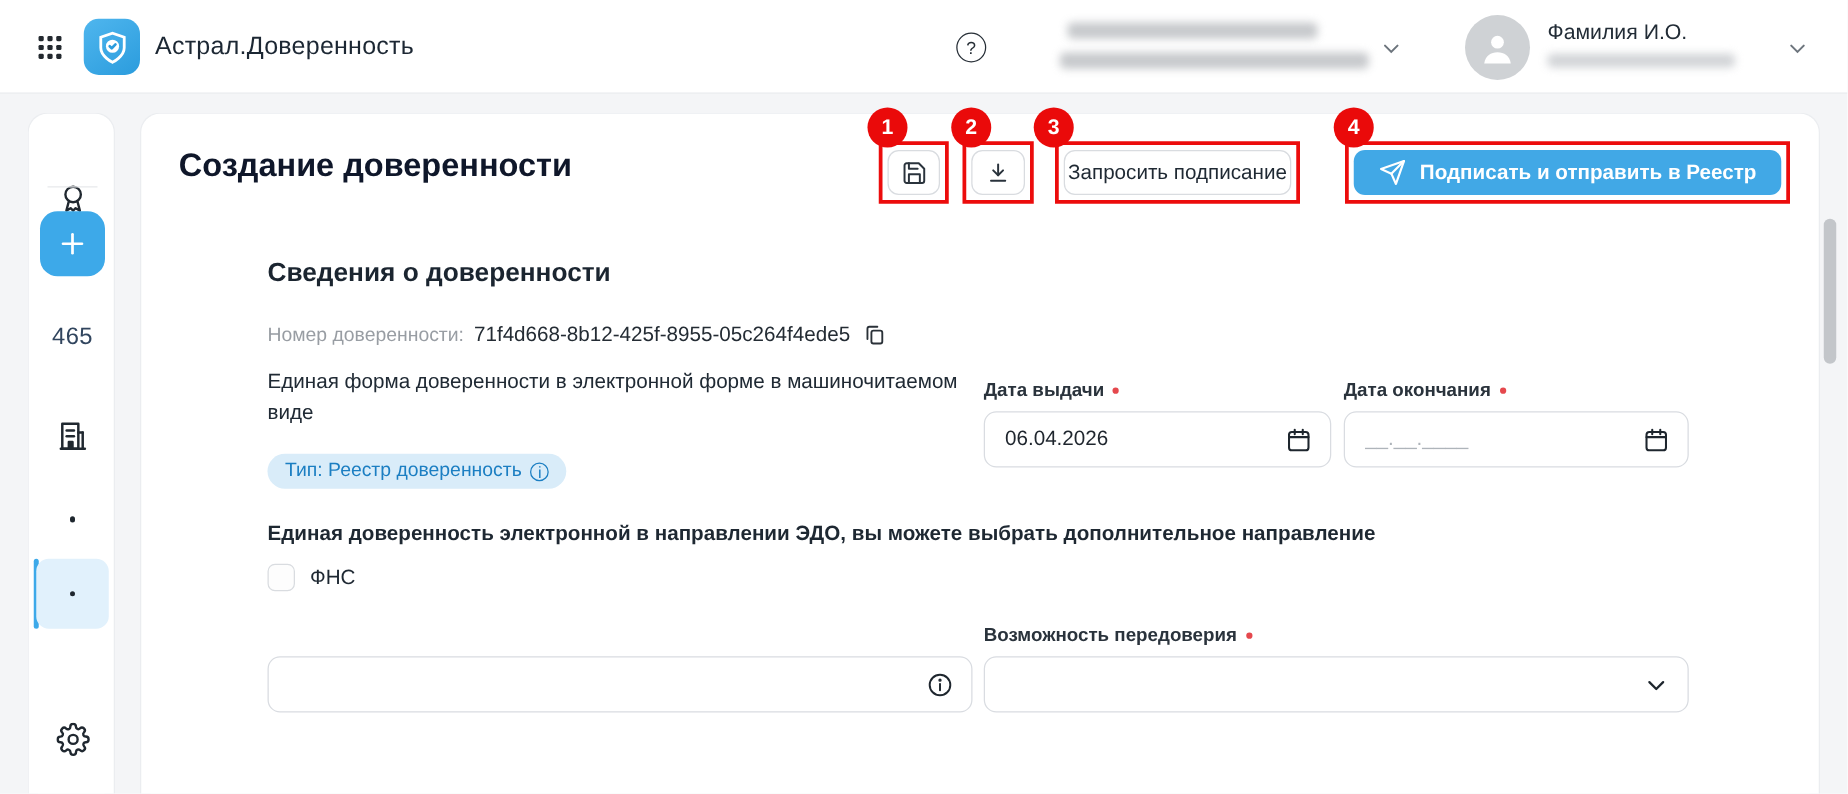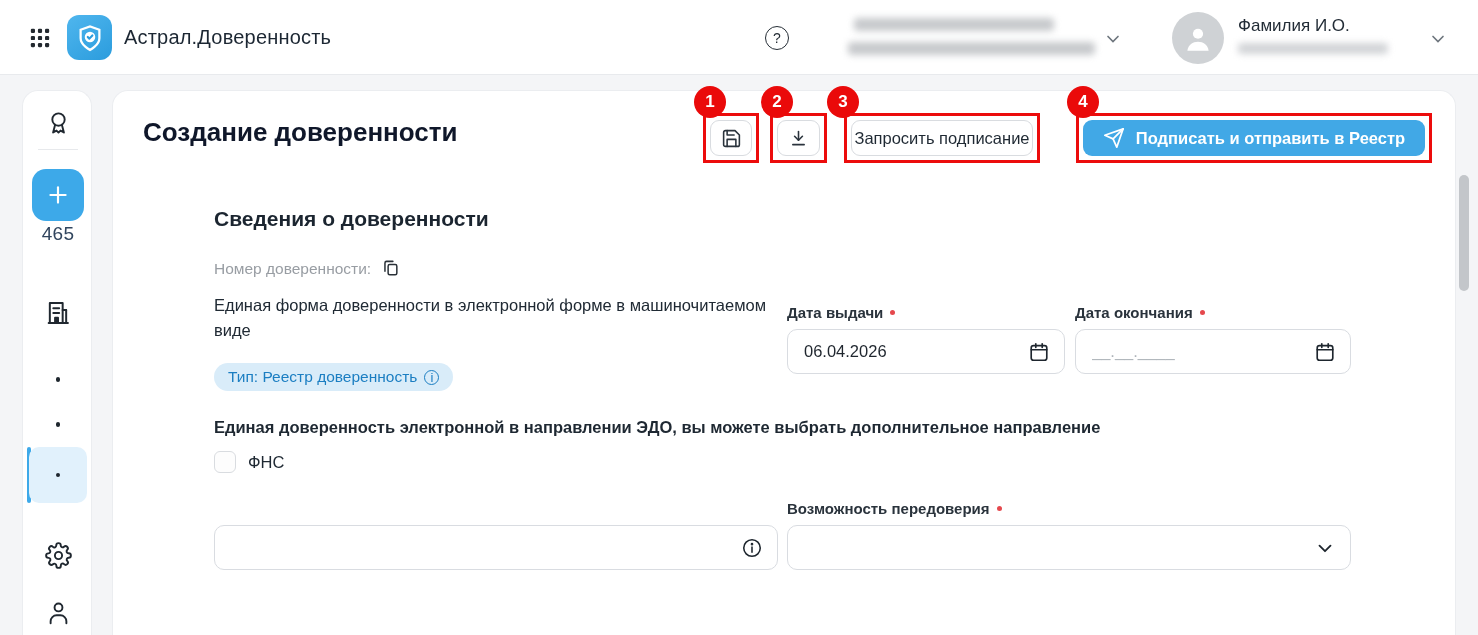--- a/index.html
+++ b/index.html
@@ -42,21 +42,21 @@
   }
   .user-name { position:absolute; left:1238px; top:16px; font-size:17px; font-weight:500; color:#222c36;text-align:right; }
   .email-blur { left:1238px; top:43px; width:150px; height:11px; background:#c2c5c9; }
 
   
   .sidebar {
     position:absolute; left:22px; top:90px; width:70px; height:545px;
     background:#fff; border:1px solid #ebedf0; border-bottom:none;
     border-radius:16px 16px 0 0;
   }
-  .sb-item { position:absolute; left:0; width:70px; display:flex; justify-content:center; color:#202830; }
+  .sb-item { position:absolute; left:0; width:70px; display:flex; justify-content:center; color:#202830;margin-top:36px; }
   .sb-award { top:19px; cursor:pointer; }
   .sb-divider { position:absolute; left:15px; top:58px; width:40px; height:1px; background:#e7e9ec; }
   .sb-plus {
     position:absolute; left:9px; top:78px; width:52px; height:52px; border-radius:14px;
     background:#3da9e9; display:flex; align-items:center; justify-content:center; cursor:pointer;
   }
   .sb-counter { top:132px; font-size:19px; color:#31455e; letter-spacing:.3px; }
   .sb-building { top:208px; cursor:pointer; }
   .sb-dot { width:4.5px; height:4.5px; border-radius:50%; background:#1e262e; }
   .sb-dot1 { top:286px; } .sb-dot2 { top:331px; }
@@ -308,20 +308,21 @@
         </svg>
       </span>
       <span>Подписать и отправить в Реестр</span>
     </button>
   </div>
 
   <h2 class="section-title">Сведения о доверенности</h2>
 
   <div class="number-row">
     <span class="number-label">Номер доверенности:</span>
+    <span class="number-value">71f4d668-8b12-425f-8955-05c264f4ede5</span>
     <span class="copy-icon">
       <svg viewBox="0 0 24 24" width="19" height="19" fill="none" stroke="currentColor" stroke-width="1.9" stroke-linecap="round" stroke-linejoin="round">
         <rect x="9" y="7" width="11" height="13" rx="2"></rect>
         <path d="M5 15.5V5a2 2 0 0 1 2-2h8"></path>
       </svg>
     </span>
   </div>
 
   <p class="form-desc">Единая форма доверенности в электронной форме в машиночитаемом виде</p>
 

